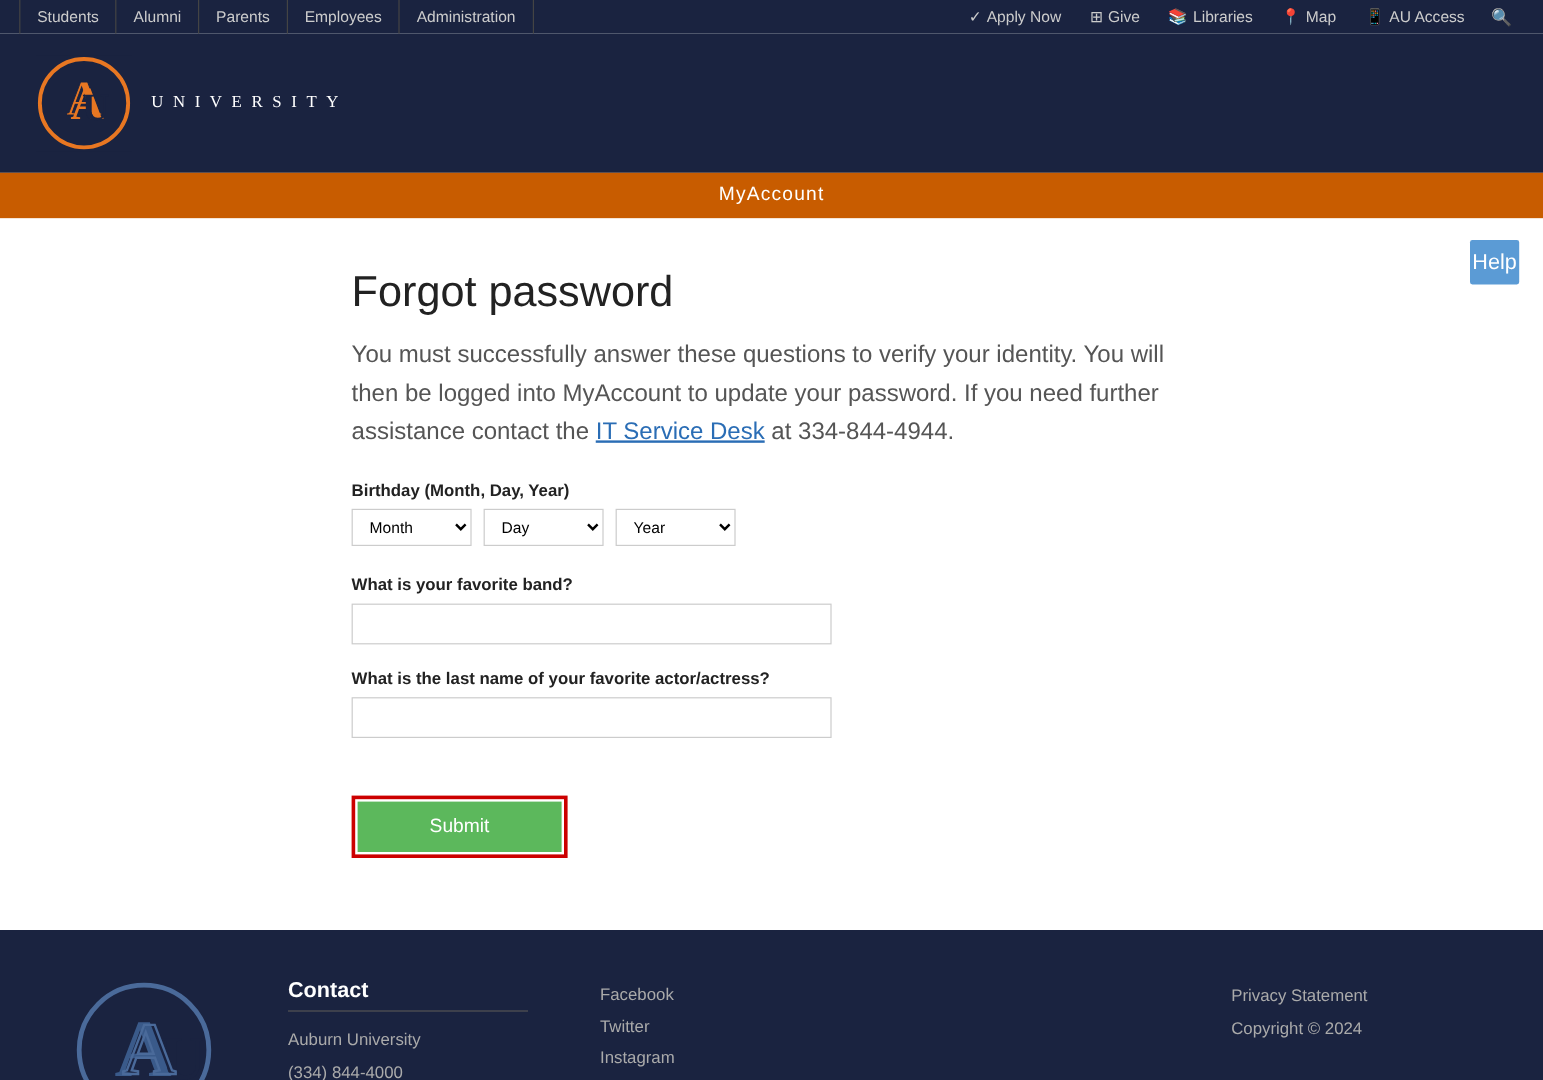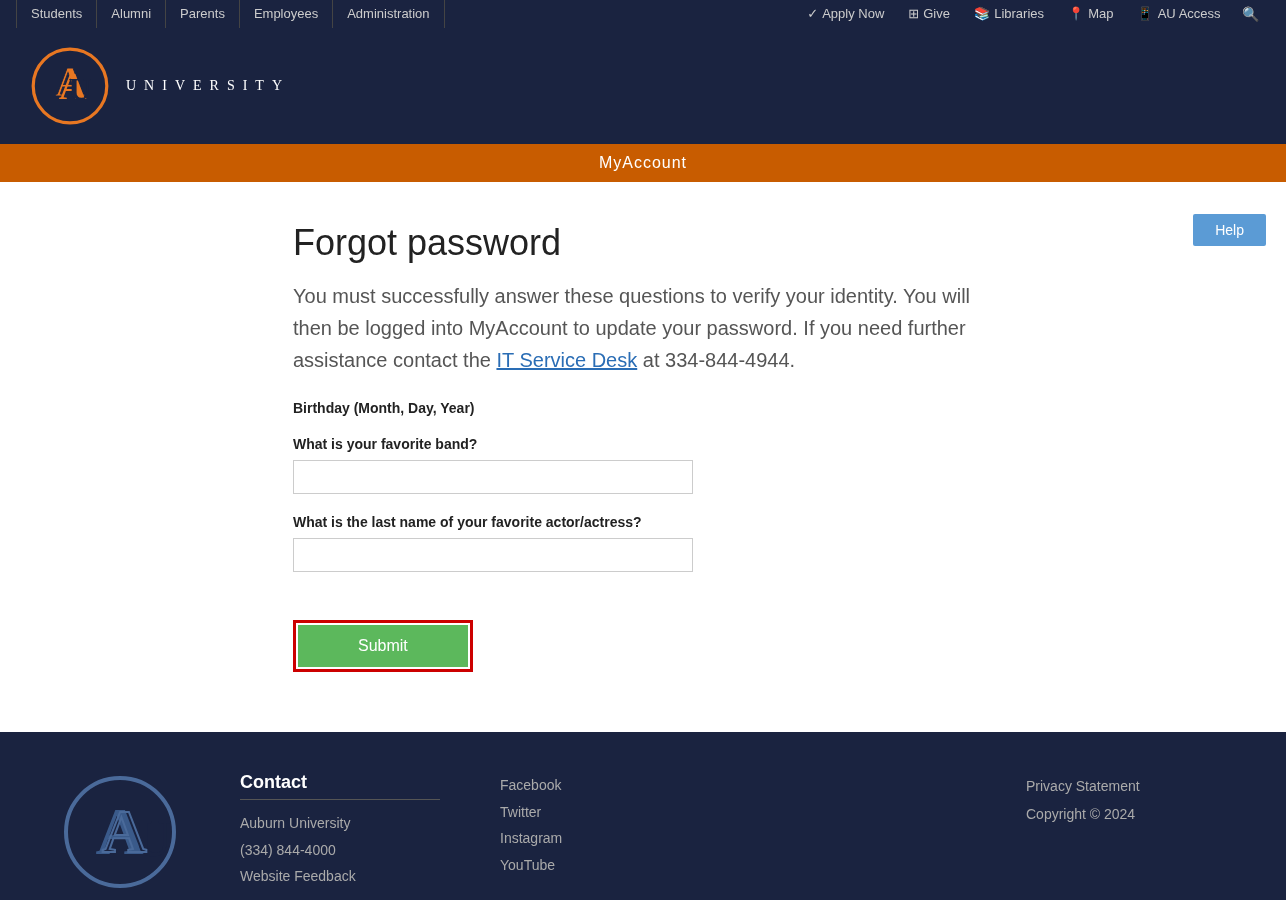--- a/index.html
+++ b/index.html
@@ -83,27 +83,27 @@
 
     
     .main-content {
       background: #fff;
       min-height: 480px;
       padding: 40px 0 60px 0;
       position: relative;
     }
     .help-btn {
       position: absolute;
-      top: 32px;
+      top: 18px;
       right: 20px;
       background: #5b9bd5;
       color: #fff;
       border: none;
-      padding: 8px 22px;
-      font-size: 14px;
+      padding: 8px 2px;
+      font-size: 18px;
       cursor: pointer;
       border-radius: 2px;
     }
     .form-container {
       max-width: 760px;
       margin: 0 auto;
       padding: 0 30px;
     }
     .page-title {
       font-size: 36px;
@@ -270,20 +270,31 @@
 
   <div class="form-container">
     <h1 class="page-title">Forgot password</h1>
 
     <p class="intro-text">
       <span>You must successfully answer these questions to verify your identity. You will then be logged into MyAccount to update your password. If you need further assistance contact the </span><a href="#">IT Service Desk</a><span> at 334-844-4944.</span>
     </p>
 
     <div class="form-group">
       <label class="form-label">Birthday (Month, Day, Year)</label>
+      <div class="birthday-row">
+        <select>
+          <option value="">Month</option>
+        </select>
+        <select>
+          <option value="">Day</option>
+        </select>
+        <select>
+          <option value="">Year</option>
+        </select>
+      </div>
     </div>
 
     <div class="form-group">
       <label class="form-label">What is your favorite band?</label>
       <input type="text" style="">
     </div>
 
     <div class="form-group">
       <label class="form-label">What is the last name of your favorite actor/actress?</label>
       <input type="text" style="">

